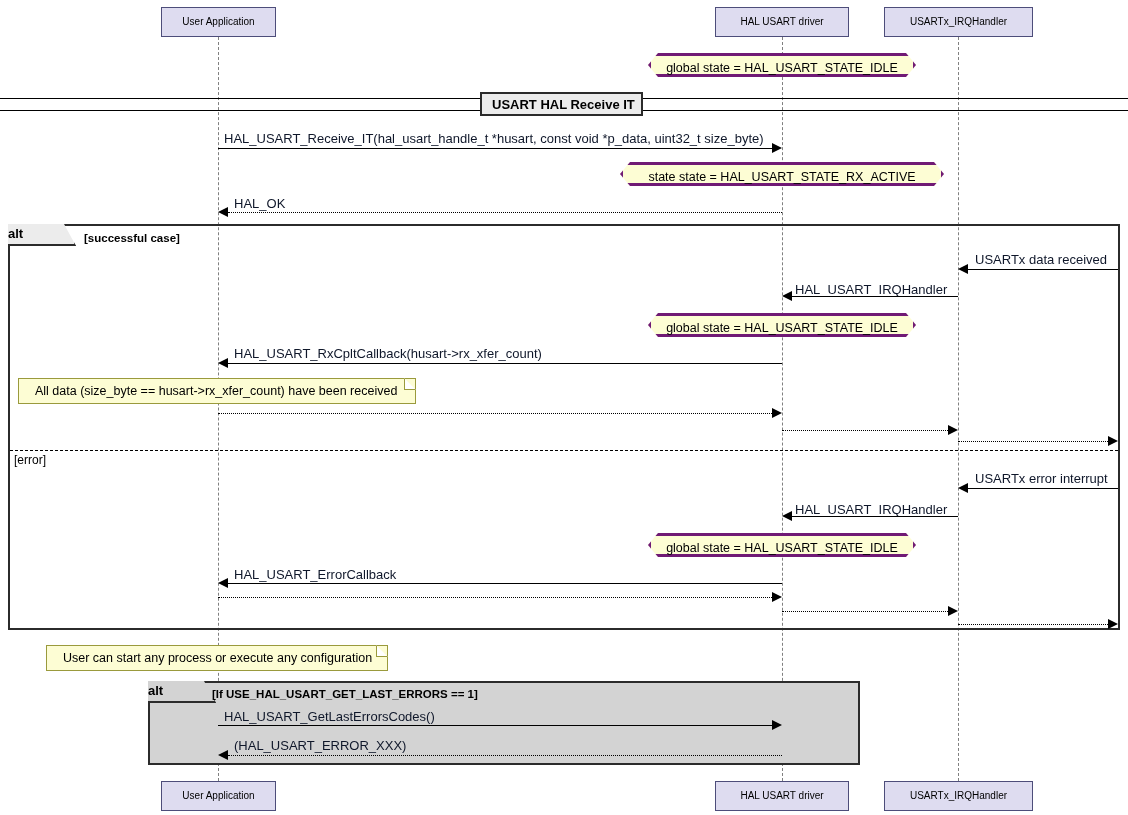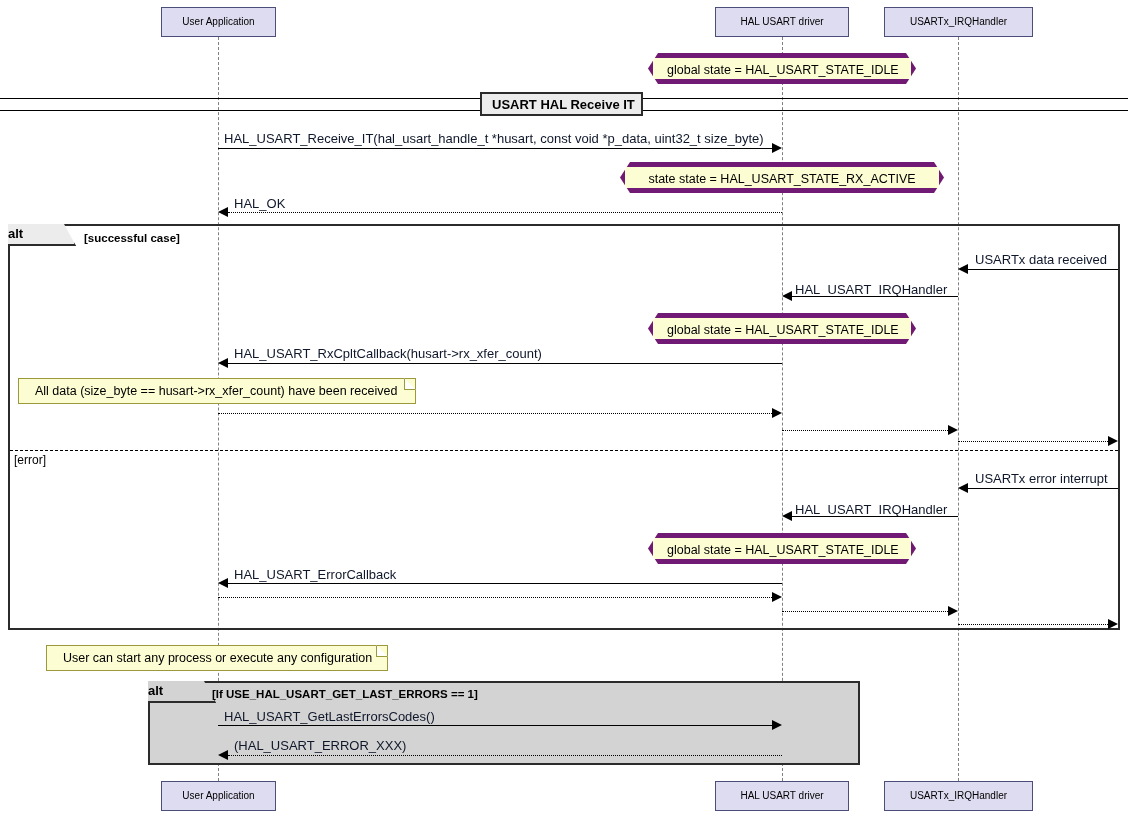--- a/index.html
+++ b/index.html
@@ -63,24 +63,24 @@
     position:absolute;
     font-size:13px;
     color:#0f172a;
     white-space:nowrap;
   }
 
   
   .statenote{
     position:absolute;
     background:#fdfdd4;
-    border:5px solid #701a75;
+    border:3px solid #701a75;
     color:#000;
     font-size:12.5px;
-    height:31px;
+    height:24px;
     line-height:24px;
     padding:0 14px;
     white-space:nowrap;
     box-sizing:border-box;
     clip-path:polygon(10px 0, calc(100% - 10px) 0, 100% 50%, calc(100% - 10px) 100%, 10px 100%, 0 50%);
     text-align:center;
   }
 
   
   .note{

